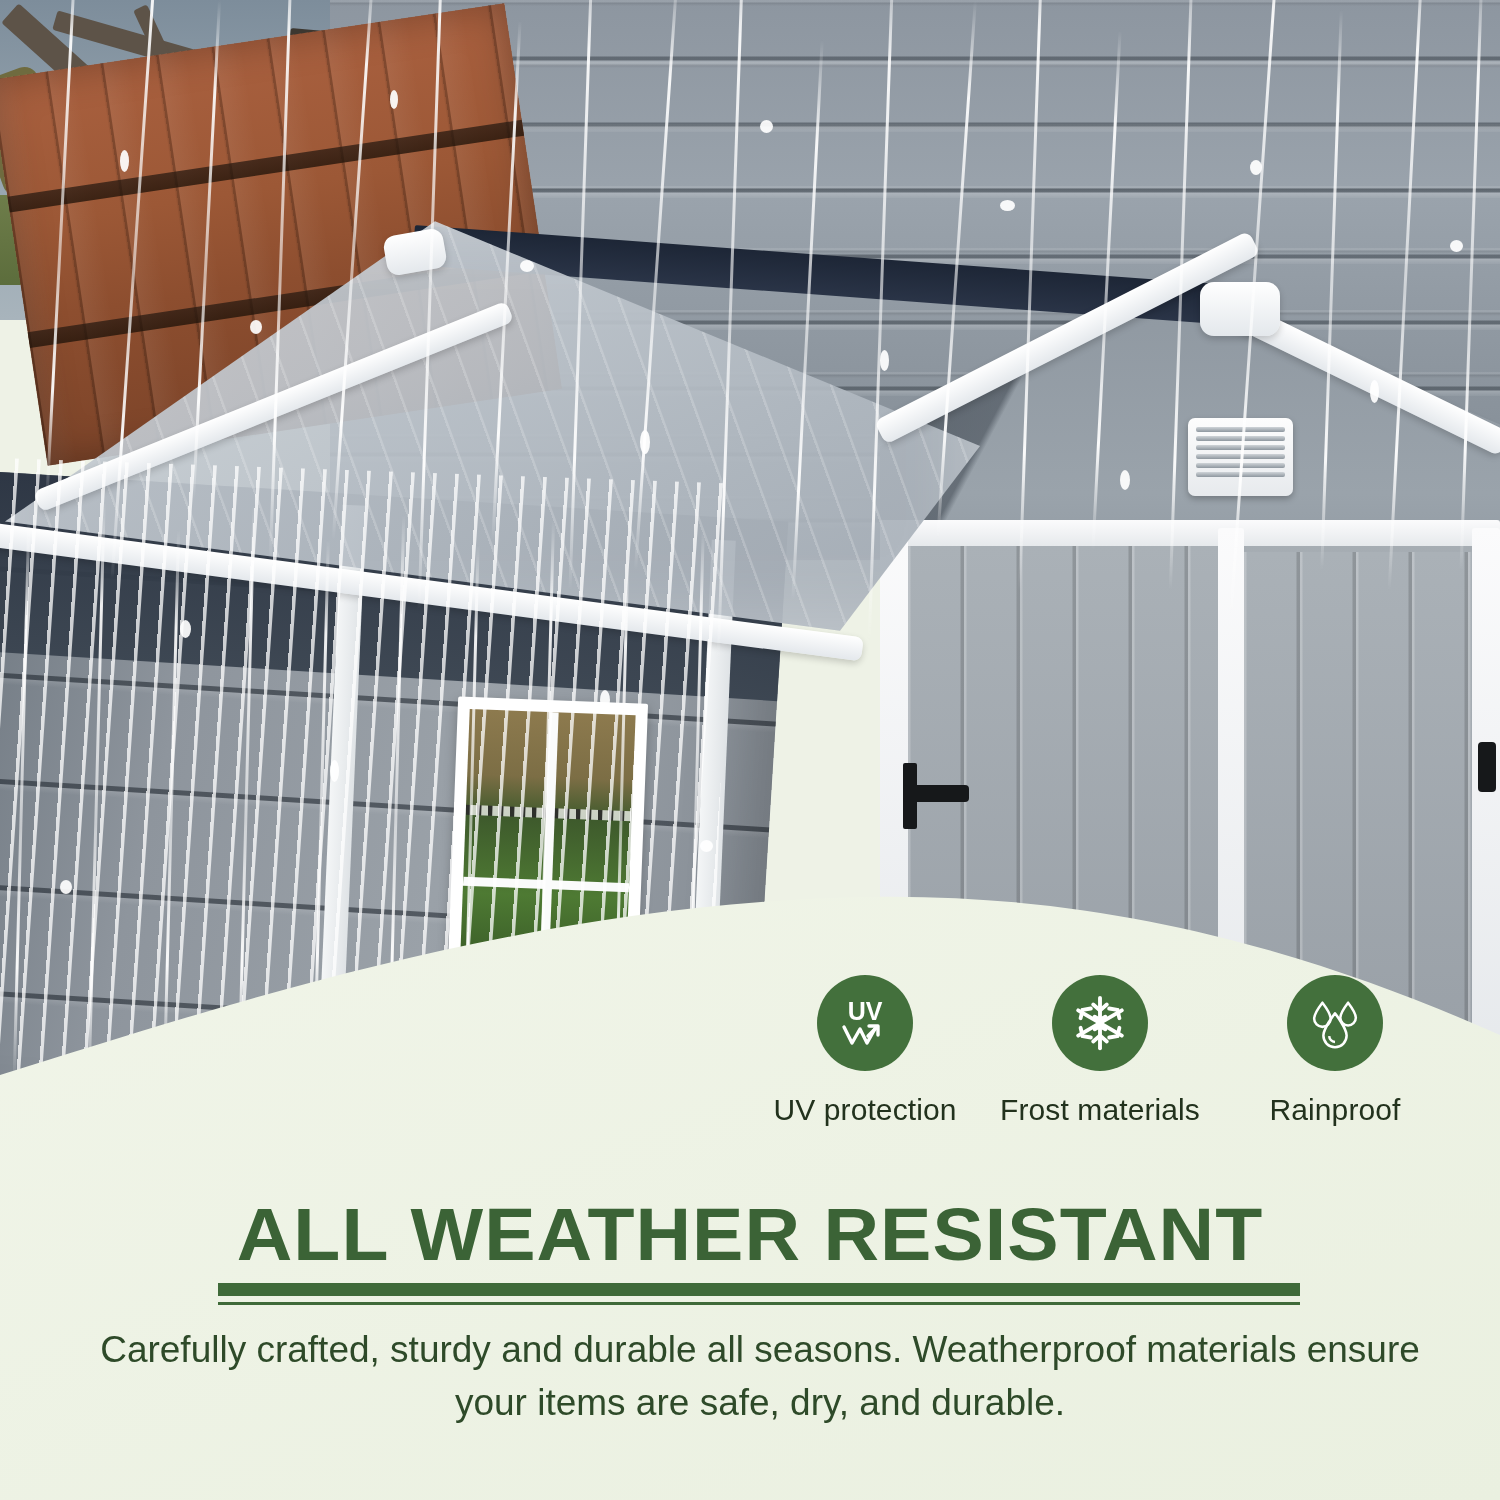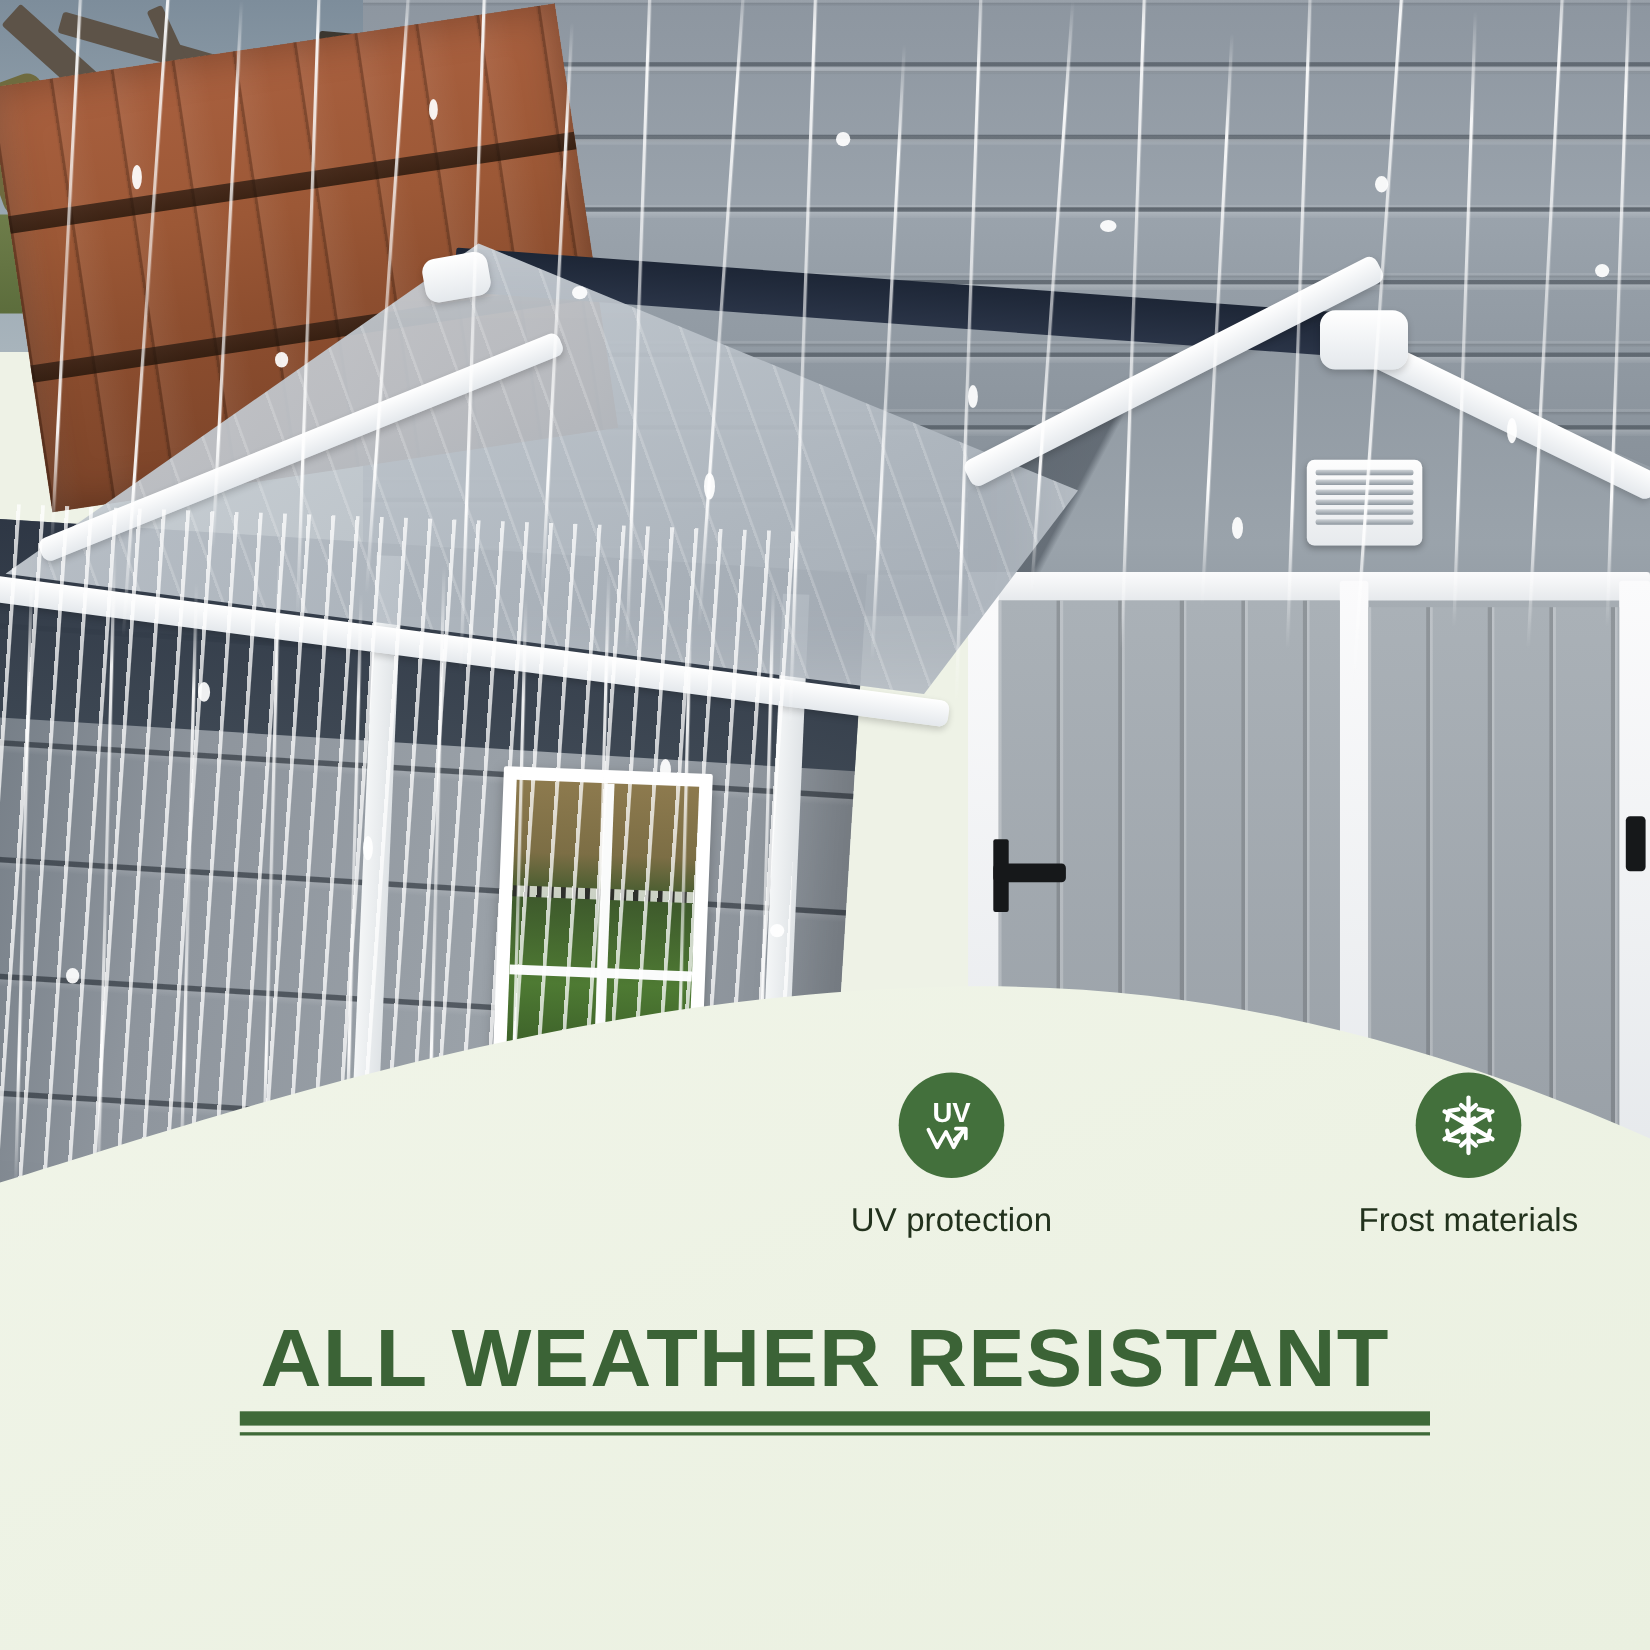--- a/index.html
+++ b/index.html
@@ -418,23 +418,37 @@
             <polyline points="41.5,17 50,18.5 52,27"></polyline>
             <polyline points="22.5,47 14,45.5 12,37"></polyline>
             <polyline points="26.5,25.5 32,28.5 37.5,25.5"></polyline>
             <polyline points="26.5,38.5 32,35.5 37.5,38.5"></polyline>
           </g>
         </svg>
       </div>
       <div class="feature-label">Frost materials</div>
     </div>
 
+    <div class="feature">
+      <div class="badge">
+        <svg width="62" height="62" viewBox="0 0 64 64" aria-hidden="true">
+          <g fill="none" stroke="#ffffff" stroke-width="2.6" stroke-linejoin="round">
+            <path d="M19 11 C 19 11 10.5 22 10.5 27.5 A 8.5 8.5 0 0 0 27.5 27.5 C 27.5 22 19 11 19 11 Z"></path>
+            <path d="M45.5 11 C 45.5 11 37.5 21.5 37.5 26.5 A 8 8 0 0 0 53.5 26.5 C 53.5 21.5 45.5 11 45.5 11 Z"></path>
+            <path d="M32 22 C 32 22 20 37.5 20 45 A 12 12 0 0 0 44 45 C 44 37.5 32 22 32 22 Z"></path>
+            <path d="M26 45.5 A 6.5 6.5 0 0 0 32 51.5"></path>
+          </g>
+        </svg>
+      </div>
+      <div class="feature-label">Rainproof</div>
+    </div>
   </div>
 
   <div class="headline">ALL WEATHER RESISTANT</div>
 
   <div class="rule-wrap">
     <div class="rule-thick"></div>
     <div class="rule-thin"></div>
   </div>
 
+  <div class="body-copy">Carefully crafted, sturdy and durable all seasons. Weatherproof materials ensure your items are safe, dry, and durable.</div>
 
 </div>
 
 </body></html>

